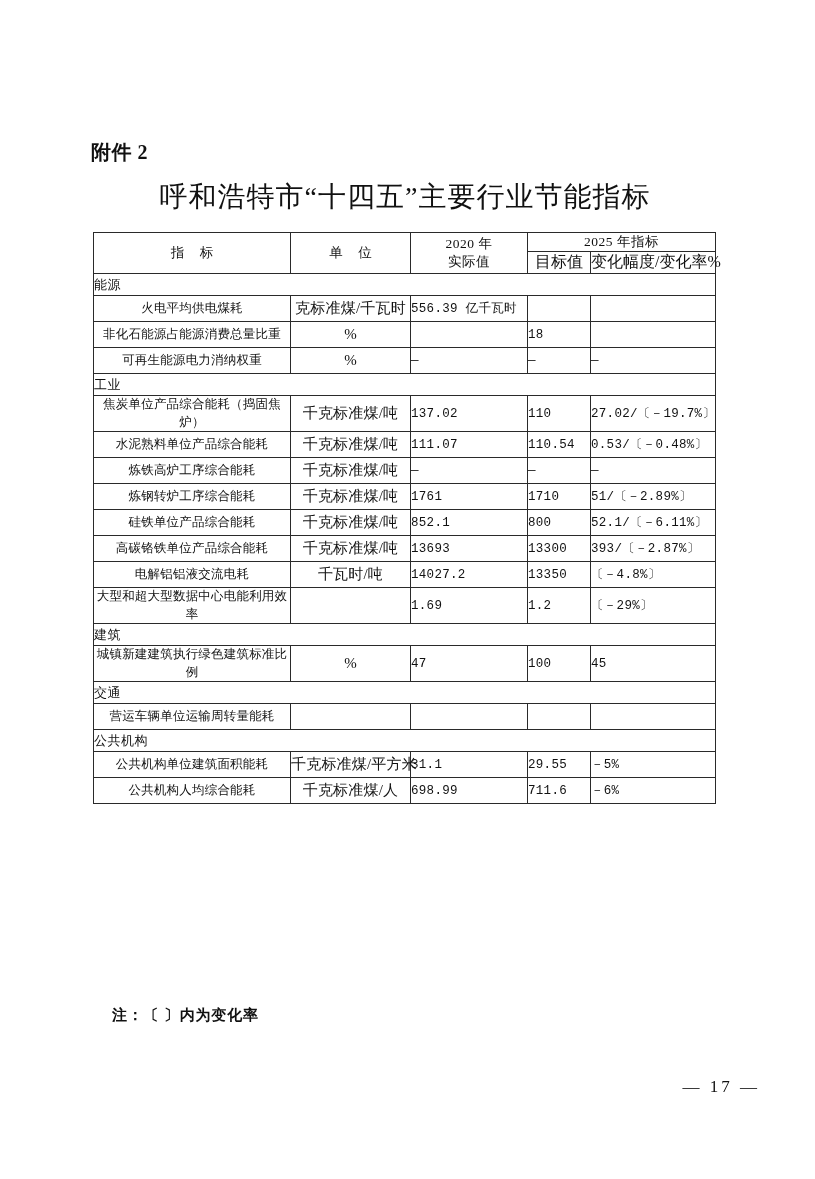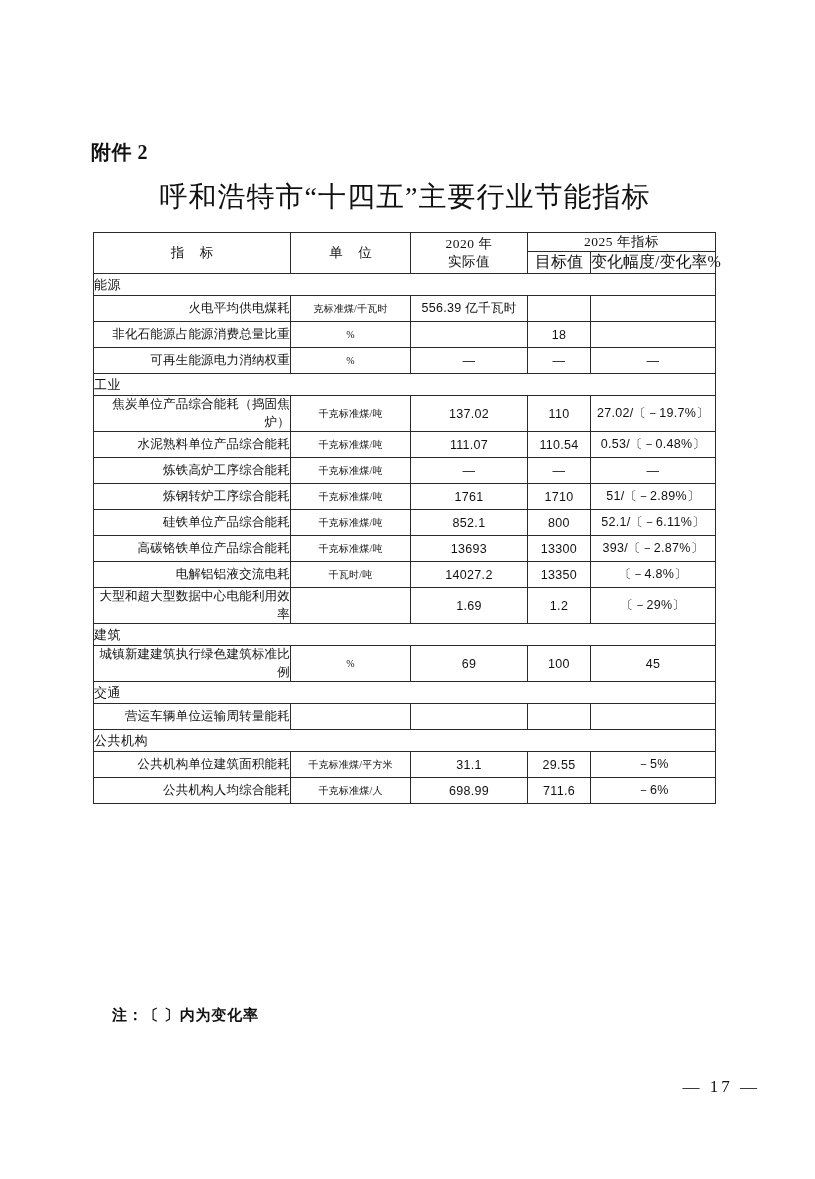--- a/index.html
+++ b/index.html
@@ -111,43 +111,42 @@
     letter-spacing: 0.5px;
     height: 21px;
     margin-left: 13px;
   }
 
   
   .row td {
     height: 25px;
   }
   .cell-ind {
-    text-align: right;
+    text-align: center;
     padding: 5px 4px 5px 9px;
     font-size: 12.5px;
     font-weight: bold;
     letter-spacing: 0.2px;
     line-height: 1.4;
   }
   .cell-ctr {
     text-align: center;
     padding: 5px 2px;
-    font-size: 10px;
+    font-size: 15px;
     font-weight: bold;
     letter-spacing: 0.2px;
     white-space: nowrap;
   }
   .cell-num {
-    text-align: center;
     padding: 5px 2px;
     font-size: 12.5px;
     font-weight: normal;
     letter-spacing: 0.3px;
     white-space: nowrap;
-    font-family: Liberation Sans, sans-serif;
+    font-family: Liberation Mono, monospace;
   }
 
   
   .note {
     position: absolute;
     left: 112px;
     top: 1006px;
     font-size: 15px;
     font-weight: bold;
     letter-spacing: 0.8px;
@@ -282,21 +281,21 @@
             <td class="cell-num">1.69</td>
             <td class="cell-num">1.2</td>
             <td class="cell-num">〔－29%〕</td>
           </tr>
           <tr class="section-row">
             <td colspan="5">建筑</td>
           </tr>
           <tr class="row">
             <td class="cell-ind">城镇新建建筑执行绿色建筑标准比例</td>
             <td class="cell-ctr">%</td>
-            <td class="cell-num">69</td>
+            <td class="cell-num">47</td>
             <td class="cell-num">100</td>
             <td class="cell-num">45</td>
           </tr>
           <tr class="section-row">
             <td colspan="5">交通</td>
           </tr>
           <tr class="row">
             <td class="cell-ind">营运车辆单位运输周转量能耗</td>
             <td class="cell-ctr"></td>
             <td class="cell-num"></td>

